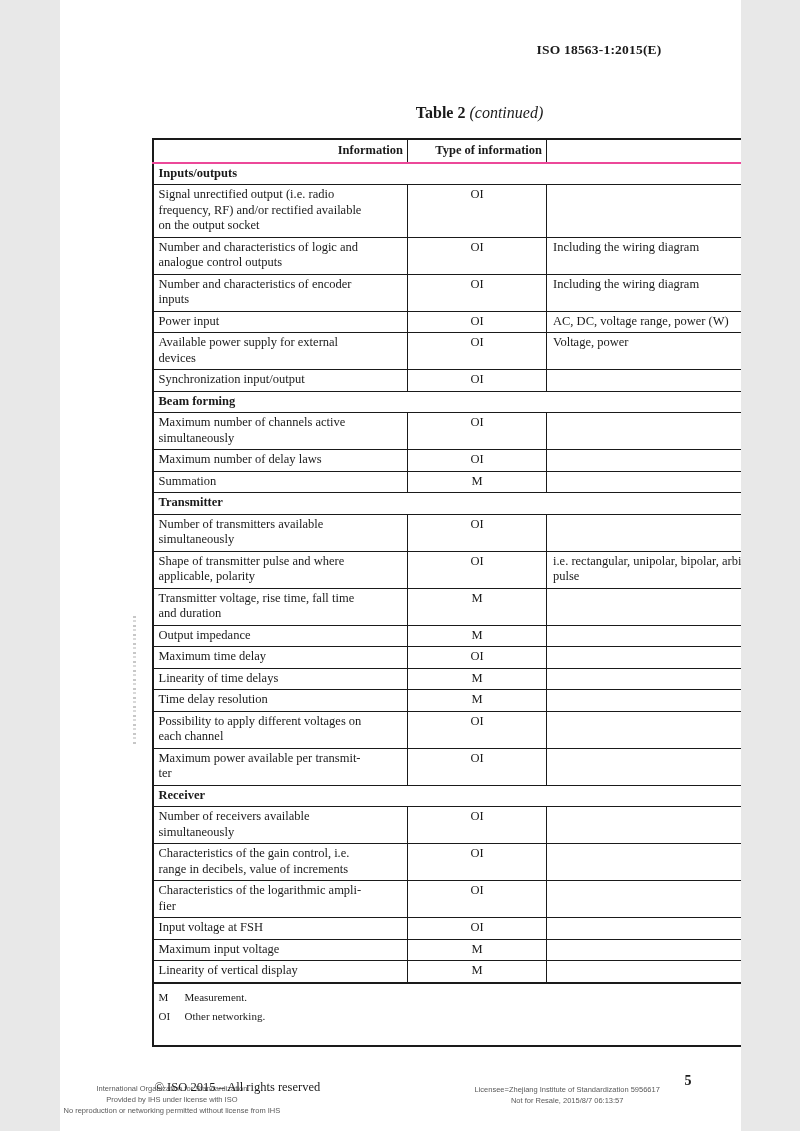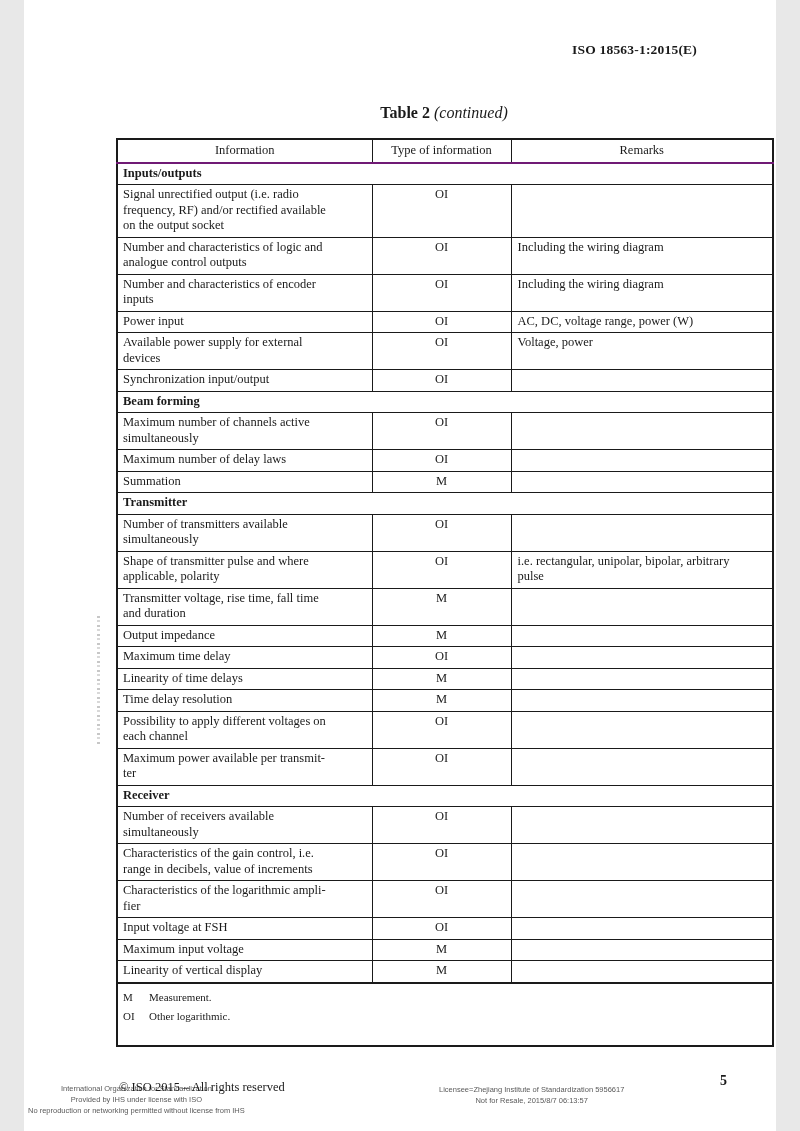--- a/index.html
+++ b/index.html
@@ -1,19 +1,19 @@
 <!DOCTYPE html>
 <html><head>
 <meta charset="utf-8">
 <style>
   * { margin: 0; padding: 0; box-sizing: border-box; }
   html, body { background: #e8e8e8; }
   .page {
     position: relative;
-    width: 752px;
+    width: 681px;
     height: 1131px;
     background: #ffffff;
     font-family: "Liberation Serif", "DejaVu Serif", serif;
     color: #1a1a1a;
     overflow: hidden;
     margin: 0 auto;
   }
   .header-ref {
     position: absolute;
     top: 42px;
@@ -42,24 +42,24 @@
     table-layout: fixed;
     border: 2px solid #1a1a1a;
     font-size: 12.5px;
   }
   table.main th, table.main td {
     border: 1px solid #1a1a1a;
     vertical-align: top;
     line-height: 15.5px;
   }
   table.main thead th {
-    font-weight: normal;
-    text-align: center;
+    font-weight: bold;
+    text-align: right;
     padding: 3px 4px;
-    border-bottom: 2px solid #701a75;
+    border-bottom: 2px solid #ec4899;
   }
   td.cell-info {
     padding: 2px 4px 3px 5px;
     white-space: pre-line;
   }
   td.cell-type {
     text-align: center;
     padding: 2px 4px 3px 4px;
   }
   td.cell-remarks {
@@ -321,21 +321,21 @@
   </tr>
 </tbody>
     <tbody>
       <tr class="footnotes-row">
         <td colspan="3">
   <div class="footnote-line">
     <span class="footnote-abbr">M</span><span>Measurement.</span>
   </div>
 
   <div class="footnote-line">
-    <span class="footnote-abbr">OI</span><span>Other logarithmic.</span>
+    <span class="footnote-abbr">OI</span><span>Other networking.</span>
   </div>
 </td>
       </tr>
     </tbody>
   </table>
 
   <div class="left-watermark"></div>
 
   <div class="footer-small footer-ihs">
     <div>International Organization for Standardization</div>

